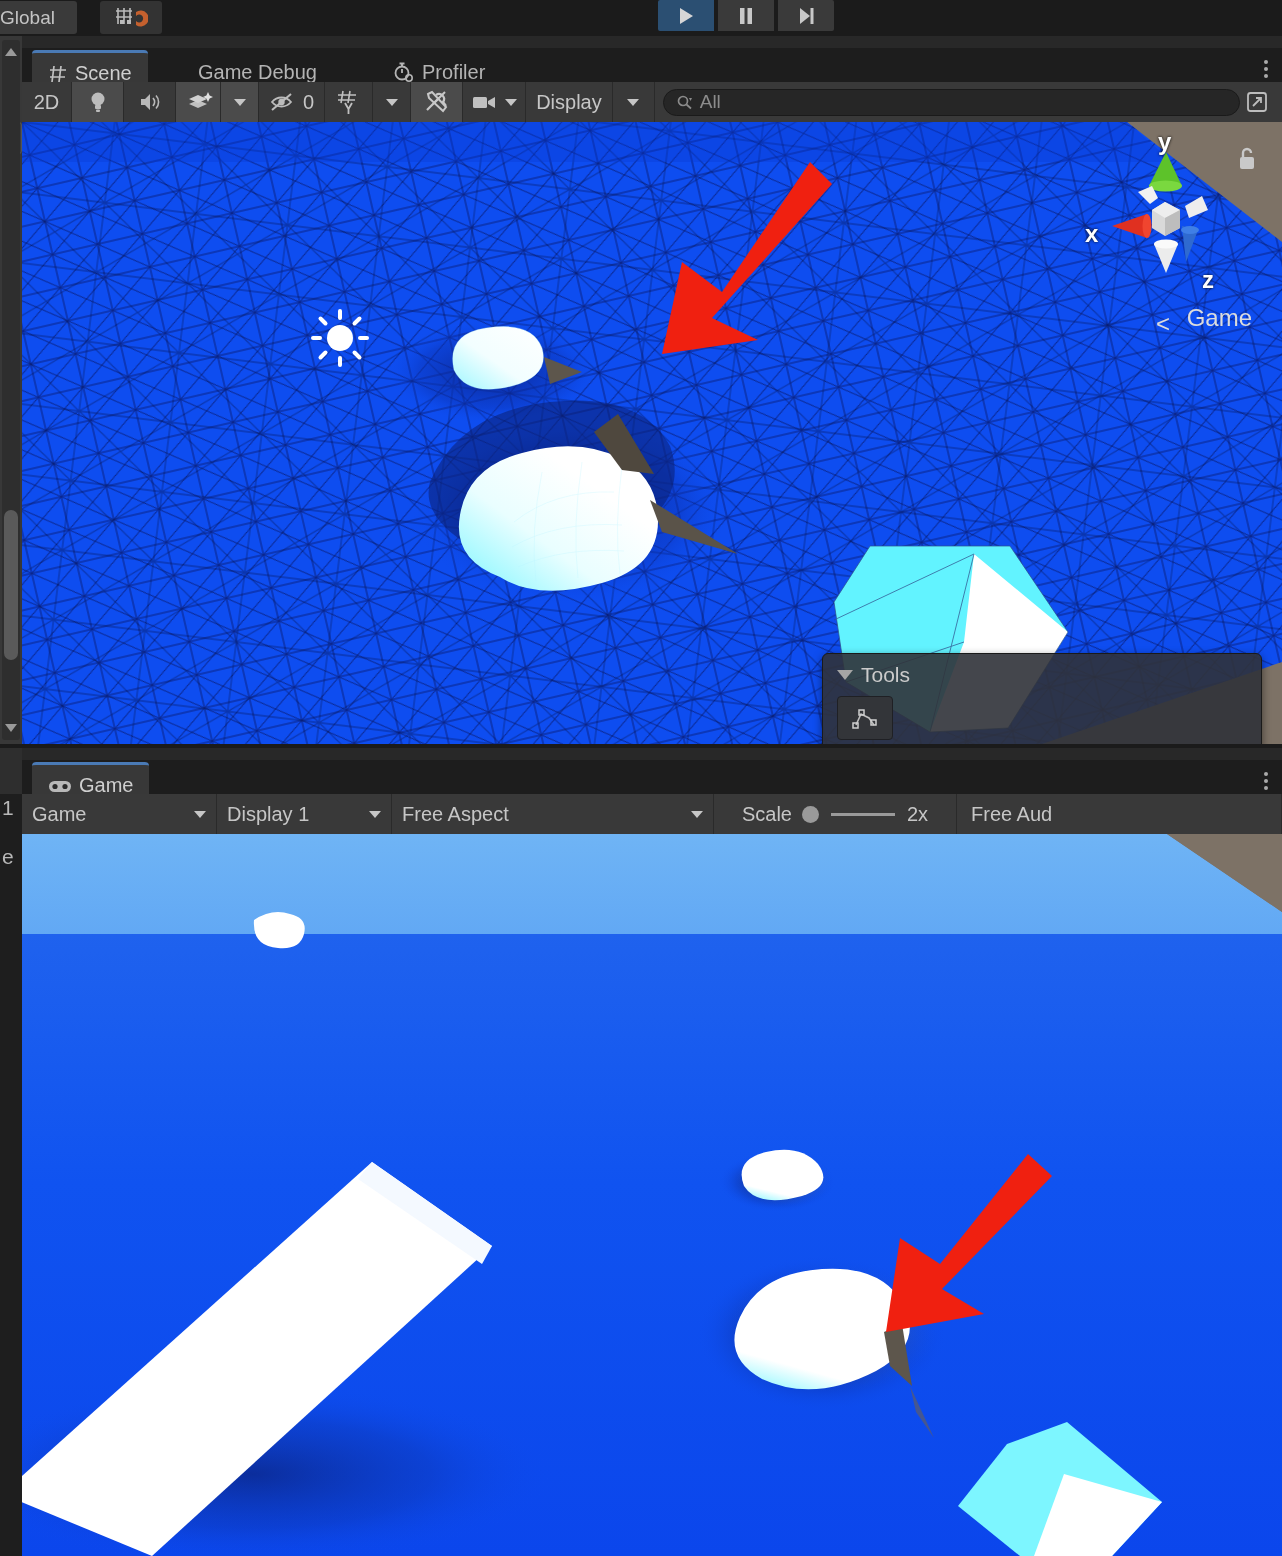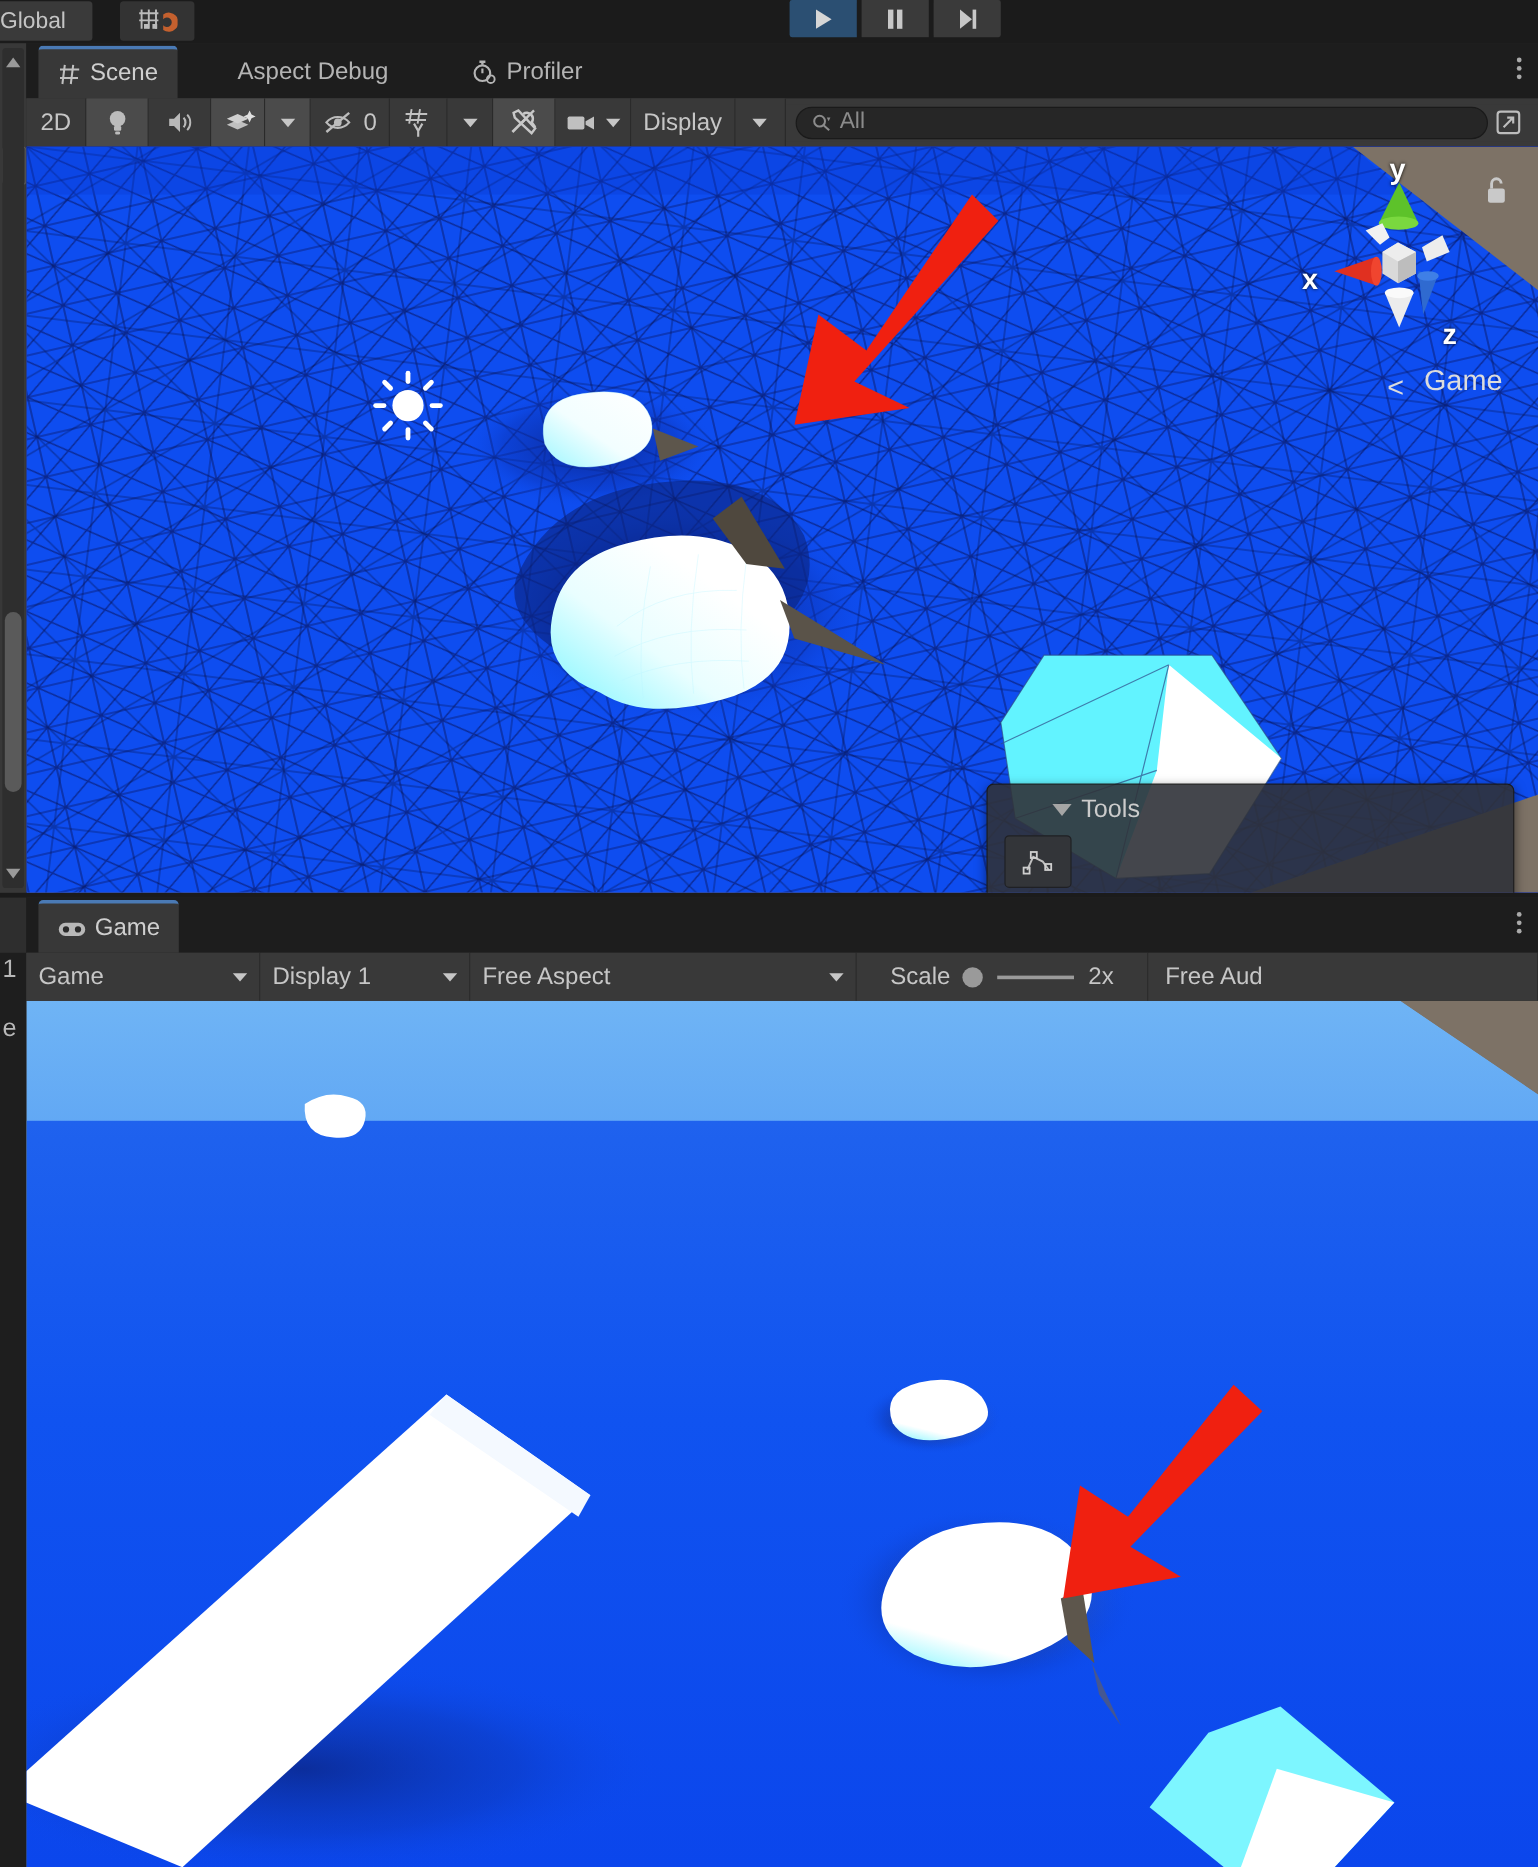--- a/index.html
+++ b/index.html
@@ -38,21 +38,21 @@
     display: flex; align-items: center; justify-content: center;
   }
   .step-btn { border-radius: 0 2px 2px 0; }
 
   
   .scene-panel {
     position: absolute; left: 22px; top: 36px; width: 1260px; height: 708px;
     background: #282828;
   }
   .tabbar {
-    position: absolute; left: 0; top: 0; width: 1260px; height: 46px;
+    position: absolute; left: 0; top: 12px; width: 1260px; height: 46px;
     background: #1d1d1d;
   }
   .tab {
     position: absolute; top: 2px; height: 44px;
     display: flex; align-items: center; gap: 7px;
     padding: 0 16px; color: #b4b4b4; font-size: 20px; white-space: nowrap;
   }
   .tab.active {
     background: #383838; border-top: 3px solid #4a7ab5;
     border-radius: 4px 4px 0 0; color: #cfcfcf;
@@ -131,21 +131,21 @@
   .left-e { position:absolute; left:2px; top:845px; color:#b8b8b8; font-size:21px; }
   .top-left-icn { position:absolute; left:2px; top:86px; width:20px; height:32px;
      background:#3f3f3f; border:1px solid #555; border-radius:3px; }
 
   
   .tools-overlay {
     position: absolute; left: 800px; top: 531px; width: 440px; height: 108px;
     background: rgba(48,50,56,0.90); border: 1px solid #1a1a1a; border-radius: 6px;
     box-shadow: 0 3px 9px rgba(0,0,0,0.5);
   }
-  .tools-head { display:flex; align-items:center; gap:8px; padding: 9px 0 0 14px; color:#cbcbcb; font-size:21px;margin-left:40px; }
+  .tools-head { display:flex; align-items:center; gap:8px; padding: 9px 0 0 14px; color:#cbcbcb; font-size:21px; }
   .tri-d { width:0;height:0;border-left:8px solid transparent;border-right:8px solid transparent;border-top:10px solid #a5a5a5; }
   .tool-btn {
     margin: 9px 0 0 14px; width: 56px; height: 44px;
     background: #333539; border: 1px solid #1f2024; border-radius: 4px;
     display:flex; align-items:center; justify-content:center;
   }
 
   
   .gizmo { position:absolute; right: 42px; top: 18px; width: 150px; height: 170px; }
   .persp-label { position:absolute; right: 30px; top: 182px; color:#dcdcdc; font-size:24px; white-space:nowrap; }
@@ -215,21 +215,21 @@
     <div class="tabbar">
       <div class="tab active tab-scene">
         <svg width="20" height="20" viewBox="0 0 20 20">
           <g stroke="#c0c0c0" stroke-width="1.7" fill="none">
             <path d="M6 2 L4 18 M13 2 L11 18 M2 6 H18 M2 13 H17"></path>
           </g>
         </svg>
         <span>Scene</span>
       </div>
       <div class="tab tab-framedebug">
-        <span>Aspect Debug</span>
+        <span>Game Debug</span>
       </div>
       <div class="tab tab-profiler">
         <svg width="22" height="22" viewBox="0 0 22 22">
           <circle cx="9" cy="12" r="6.5" stroke="#b4b4b4" stroke-width="1.8" fill="none"></circle>
           <path d="M9 8 V12" stroke="#b4b4b4" stroke-width="1.8"></path>
           <path d="M6.5 2.5 H11.5" stroke="#b4b4b4" stroke-width="2"></path>
           <path d="M9 2.5 V5" stroke="#b4b4b4" stroke-width="2"></path>
           <circle cx="16" cy="17" r="3.2" stroke="#b4b4b4" stroke-width="1.6" fill="none"></circle>
         </svg>
         <span>Profiler</span>

